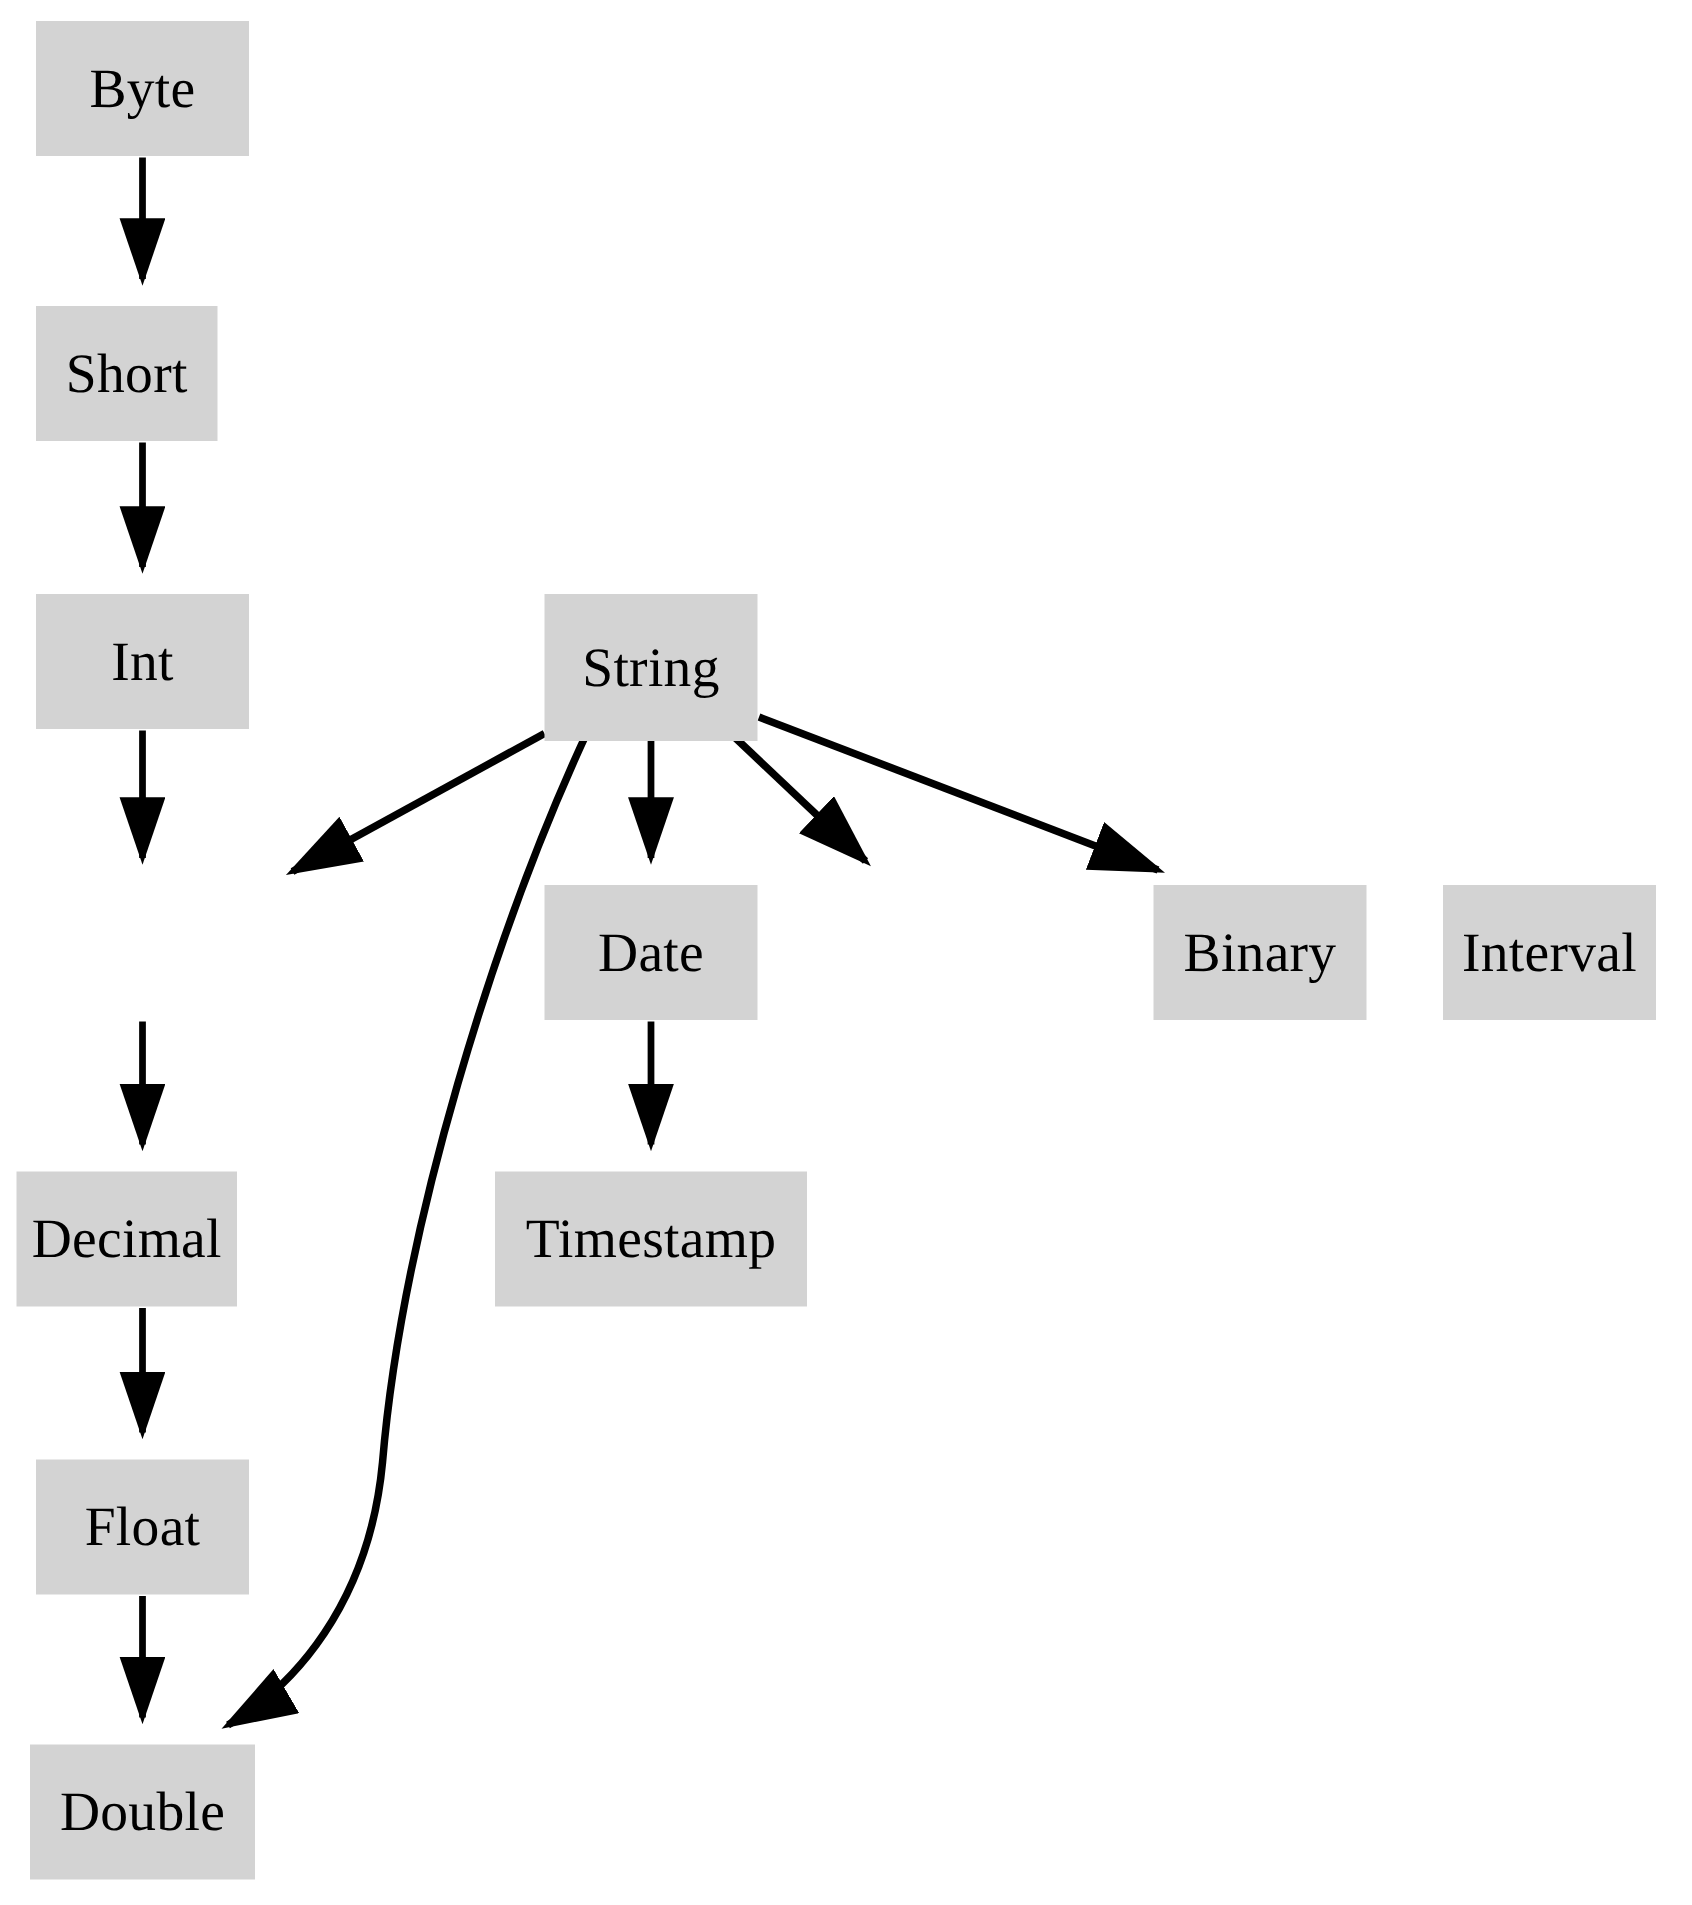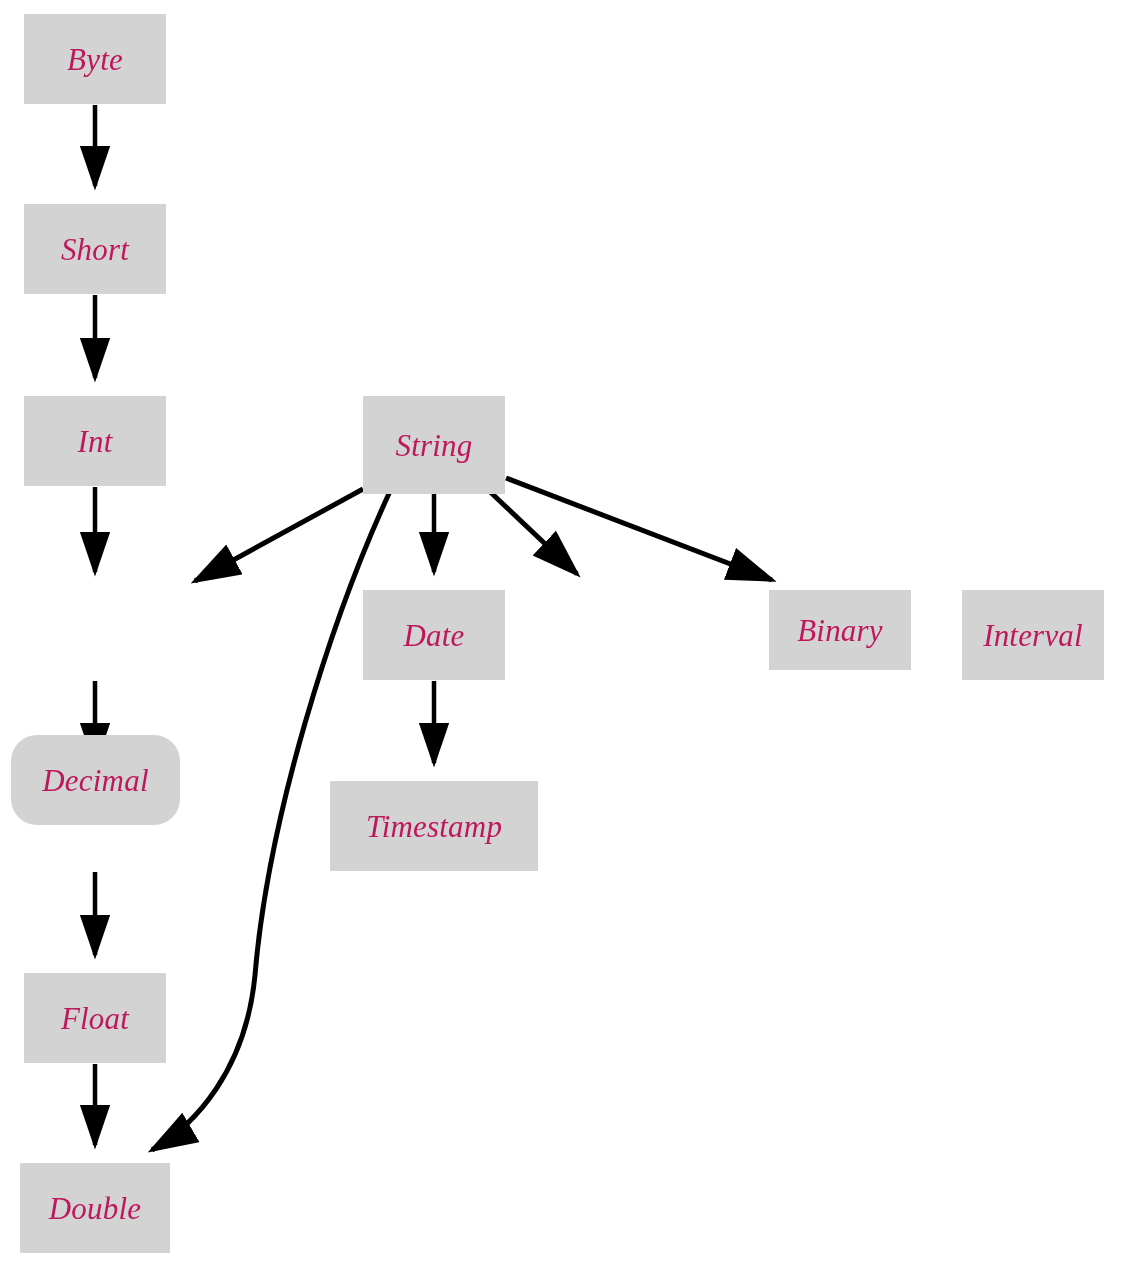--- a/index.html
+++ b/index.html
@@ -23,30 +23,29 @@
     left: 0;
     top: 0;
     width: 1128px;
     height: 1270px;
     pointer-events: none;
   }
   .node {
     position: absolute;
     box-sizing: border-box;
     background: #d3d3d3;
-    color: #be185d;
+    color: #000000;
     display: flex;
     align-items: center;
     justify-content: center;
-    font-size: 31px;
+    font-size: 37px;
     line-height: 1;
     letter-spacing: 0.2px;
     white-space: nowrap;
     user-select: none;
-    font-style: italic;
   }
 </style>
 </head>
 <body>
 
 <div id="graph-canvas">
 
   <svg id="edge-layer" viewBox="0 0 1128 1270" width="1128" height="1270" xmlns="http://www.w3.org/2000/svg">
     <defs>
       <marker id="arrowhead" markerWidth="10" markerHeight="10" refX="9" refY="3.4" orient="auto" markerUnits="strokeWidth">
@@ -74,35 +73,35 @@
 
     <path d="M485,487 L577,574" stroke="#000000" stroke-width="5" fill="none" marker-end="url(#arrowhead)"></path>
 
     <path d="M506,478 L772,580" stroke="#000000" stroke-width="5" fill="none" marker-end="url(#arrowhead)"></path>
 
     <path d="M434,681 L434,763" stroke="#000000" stroke-width="4.5" fill="none" marker-end="url(#arrowhead)"></path>
   </svg>
 
   <div class="node" style="left:24px; top:14px; width:142px; height:90px;">Byte</div>
 
-  <div class="node" style="left:24px; top:204px; width:142px; height:90px;">Short</div>
+  <div class="node" style="left:24px; top:204px; width:121px; height:90px;">Short</div>
 
   <div class="node" style="left:24px; top:396px; width:142px; height:90px;">Int</div>
 
   <div class="node" style="left:363px; top:396px; width:142px; height:98px;">String</div>
 
 
   <div class="node" style="left:363px; top:590px; width:142px; height:90px;">Date</div>
 
 
-  <div class="node" style="left:769px; top:590px; width:142px; height:80px;text-align:center;">Binary</div>
+  <div class="node" style="left:769px; top:590px; width:142px; height:90px;text-align:center;">Binary</div>
 
   <div class="node" style="left:962px; top:590px; width:142px; height:90px;text-align:right;">Interval</div>
 
-  <div class="node" style="left:11px; top:735px; width:169px; height:90px;border-radius:26px;">Decimal</div>
+  <div class="node" style="left:11px; top:781px; width:147px; height:90px;">Decimal</div>
 
   <div class="node" style="left:24px; top:973px; width:142px; height:90px;">Float</div>
 
   <div class="node" style="left:330px; top:781px; width:208px; height:90px;">Timestamp</div>
 
   <div class="node" style="left:20px; top:1163px; width:150px; height:90px;">Double</div>
 
 </div>
 
 </body></html>

